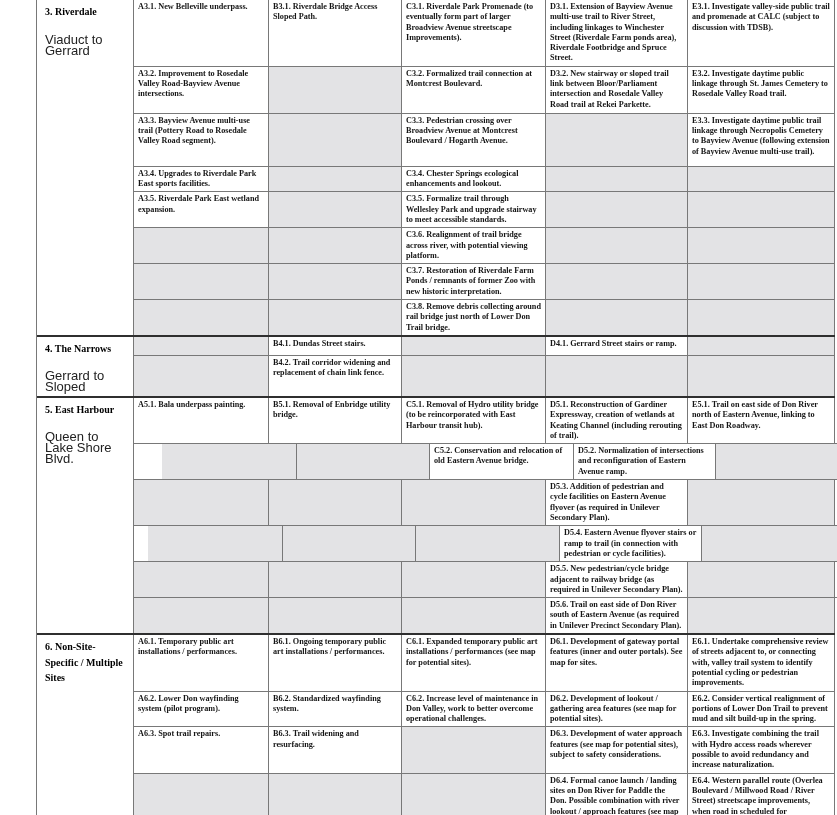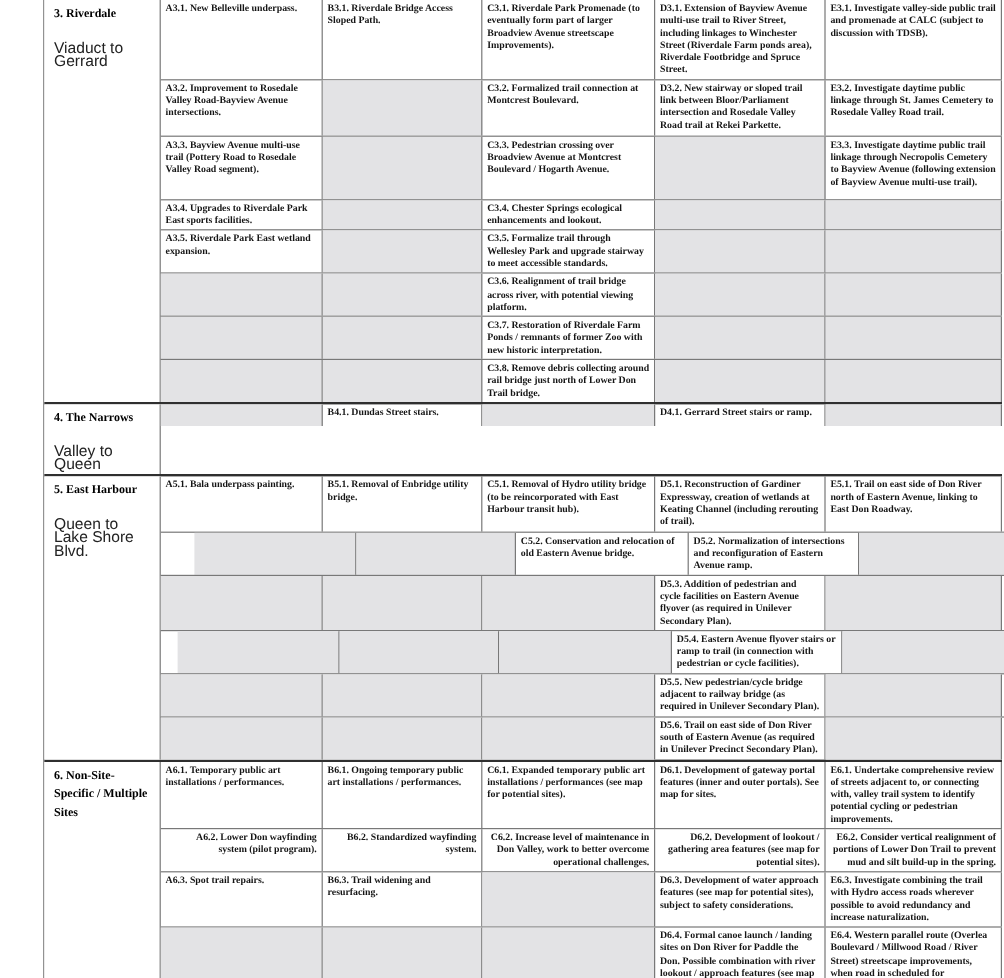--- a/index.html
+++ b/index.html
@@ -105,28 +105,35 @@
             <div class="cell cB empty"></div>
             <div class="cell cC">C3.8. Remove debris collecting around rail bridge just north of Lower Don Trail bridge.</div>
             <div class="cell cD empty"></div>
             <div class="cell cE empty"></div>
           </div>
         </div>
       </div>
       <div class="section">
         <div class="label-cell">
           <div class="section-title">4. The Narrows</div>
-          <div class="section-subtitle">Valley to Queen</div>
+          <div class="section-subtitle">Gerrard to Sloped</div>
         </div>
         <div class="rows">
           <div class="row" style="min-height: 18px;">
             <div class="cell cA empty"></div>
             <div class="cell cB">B4.1. Dundas Street stairs.</div>
             <div class="cell cC empty"></div>
             <div class="cell cD">D4.1. Gerrard Street stairs or ramp.</div>
+            <div class="cell cE empty"></div>
+          </div>
+          <div class="row" style="min-height: 40px;">
+            <div class="cell cA empty"></div>
+            <div class="cell cB">B4.2. Trail corridor widening and replacement of chain link fence.</div>
+            <div class="cell cC empty"></div>
+            <div class="cell cD empty"></div>
             <div class="cell cE empty"></div>
           </div>
         </div>
       </div>
       <div class="section">
         <div class="label-cell">
           <div class="section-title">5. East Harbour</div>
           <div class="section-subtitle">Queen to
 Lake Shore Blvd.</div>
         </div>
@@ -180,21 +187,21 @@
           <div class="section-title">6. Non-Site-Specific / Multiple Sites</div>
         </div>
         <div class="rows">
           <div class="row" style="min-height: 54px; font-family: Liberation Serif, serif;">
             <div class="cell cA">A6.1. Temporary public art installations / performances.</div>
             <div class="cell cB">B6.1. Ongoing temporary public art installations / performances.</div>
             <div class="cell cC">C6.1. Expanded temporary public art installations / performances (see map for potential sites).</div>
             <div class="cell cD">D6.1. Development of gateway portal features (inner and outer portals). See map for sites.</div>
             <div class="cell cE">E6.1. Undertake comprehensive review of streets adjacent to, or connecting with, valley trail system to identify potential cycling or pedestrian improvements.</div>
           </div>
-          <div class="row" style="min-height: 34px; text-align: right;">
+          <div class="row" style="min-height: 34px;">
             <div class="cell cA">A6.2. Lower Don wayfinding system (pilot program).</div>
             <div class="cell cB">B6.2. Standardized wayfinding system.</div>
             <div class="cell cC">C6.2. Increase level of maintenance in Don Valley, work to better overcome operational challenges.</div>
             <div class="cell cD">D6.2. Development of lookout / gathering area features (see map for potential sites).</div>
             <div class="cell cE">E6.2. Consider vertical realignment of portions of Lower Don Trail to prevent mud and silt build-up in the spring.</div>
           </div>
           <div class="row" style="min-height: 42px;">
             <div class="cell cA">A6.3. Spot trail repairs.</div>
             <div class="cell cB">B6.3. Trail widening and resurfacing.</div>
             <div class="cell cC empty"></div>

